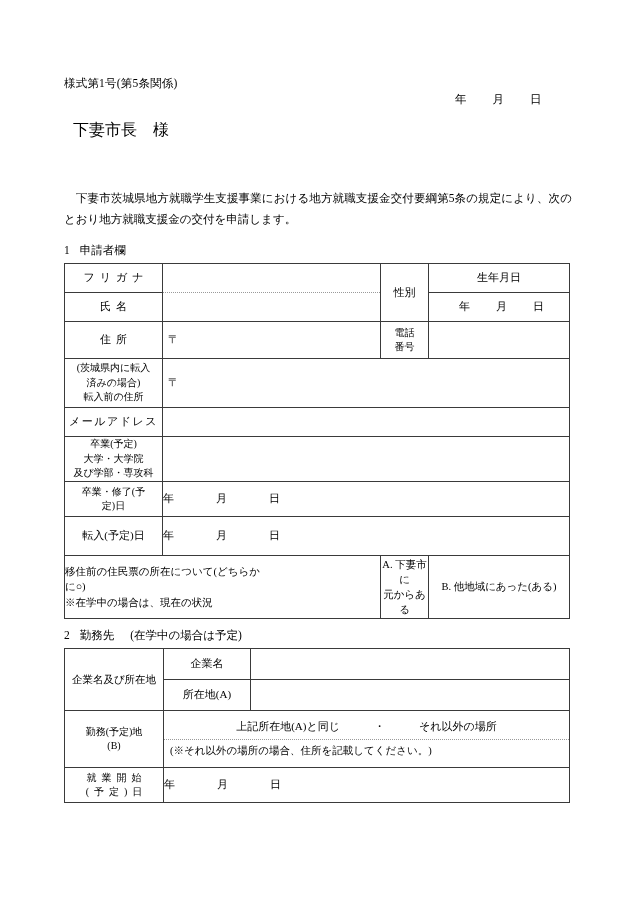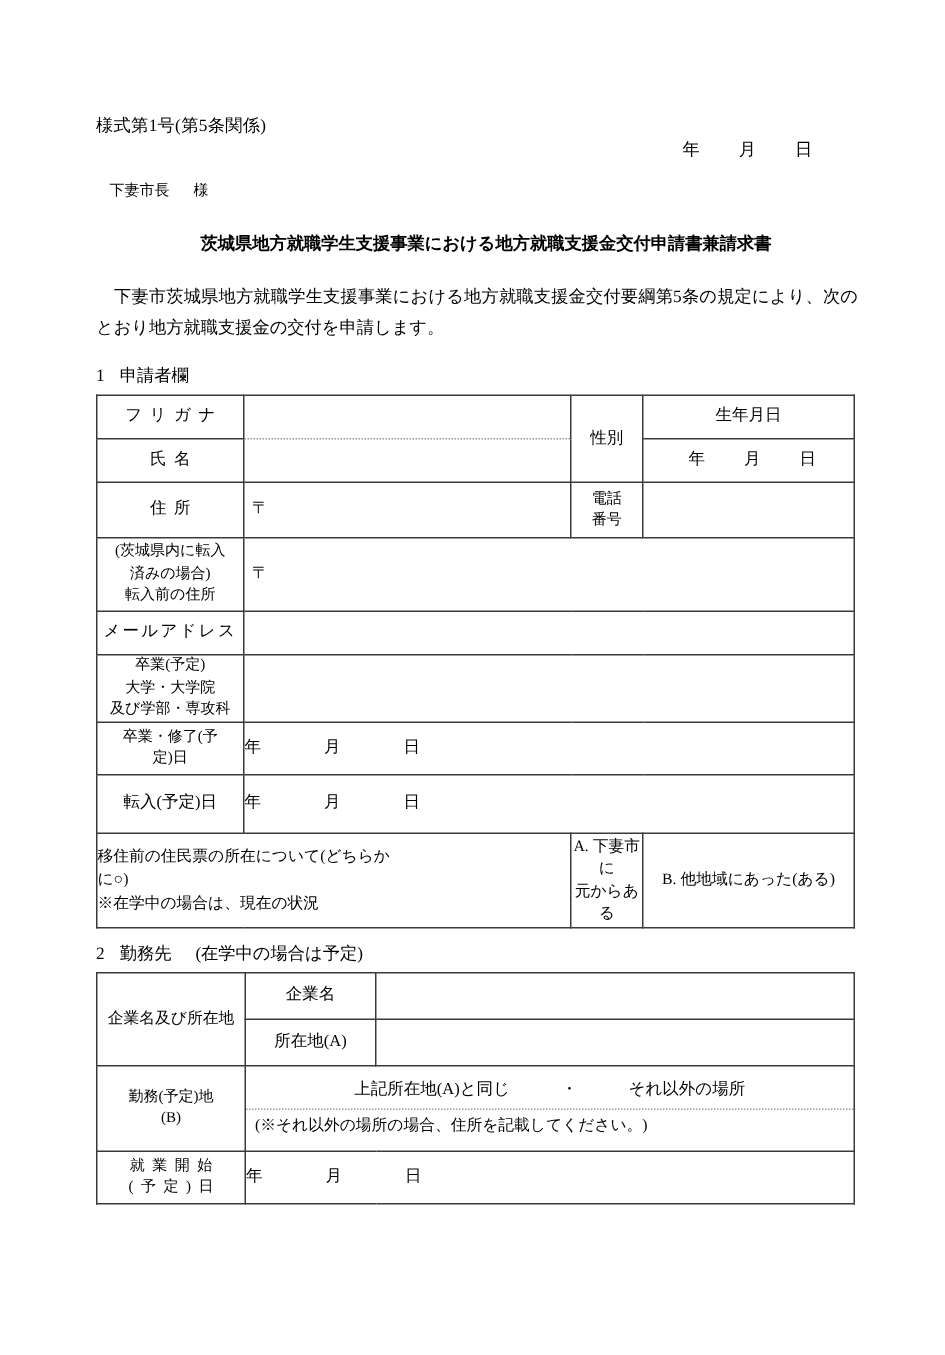--- a/index.html
+++ b/index.html
@@ -41,21 +41,21 @@
     white-space: nowrap;
   }
   .date-line span { display: inline-block; }
   .date-line .d-y { margin-right: 26px; }
   .date-line .d-m { margin-right: 26px; }
 
   .addressee {
     position: absolute;
     left: 73px;
     top: 120px;
-    font-size: 10px;
+    font-size: 16px;
     white-space: nowrap;
   }
   .addressee .sama { margin-left: 16px; }
 
   .doc-title {
     position: absolute;
     left: 64px;
     top: 155px;
     width: 520px;
     text-align: center;
@@ -190,21 +190,20 @@
   <div class="form-code">様式第1号(第5条関係)</div>
 
   <div class="date-line">
     <span class="d-y">年</span><span class="d-m">月</span><span class="d-d">日</span>
   </div>
 
   <div class="addressee">
     <span>下妻市長</span><span class="sama">様</span>
   </div>
 
-  <div class="doc-title">茨城県地方就職学生支援事業における地方就職支援金交付申請書兼請求書</div>
 
   <div class="intro">下妻市茨城県地方就職学生支援事業における地方就職支援金交付要綱第5条の規定により、次のとおり地方就職支援金の交付を申請します。</div>
 
   <div class="section-label" id="sec1-label">
     <span class="num">1</span><span>申請者欄</span>
   </div>
 
   <table class="form" id="table1">
     <colgroup>
       <col style="width:98px">

